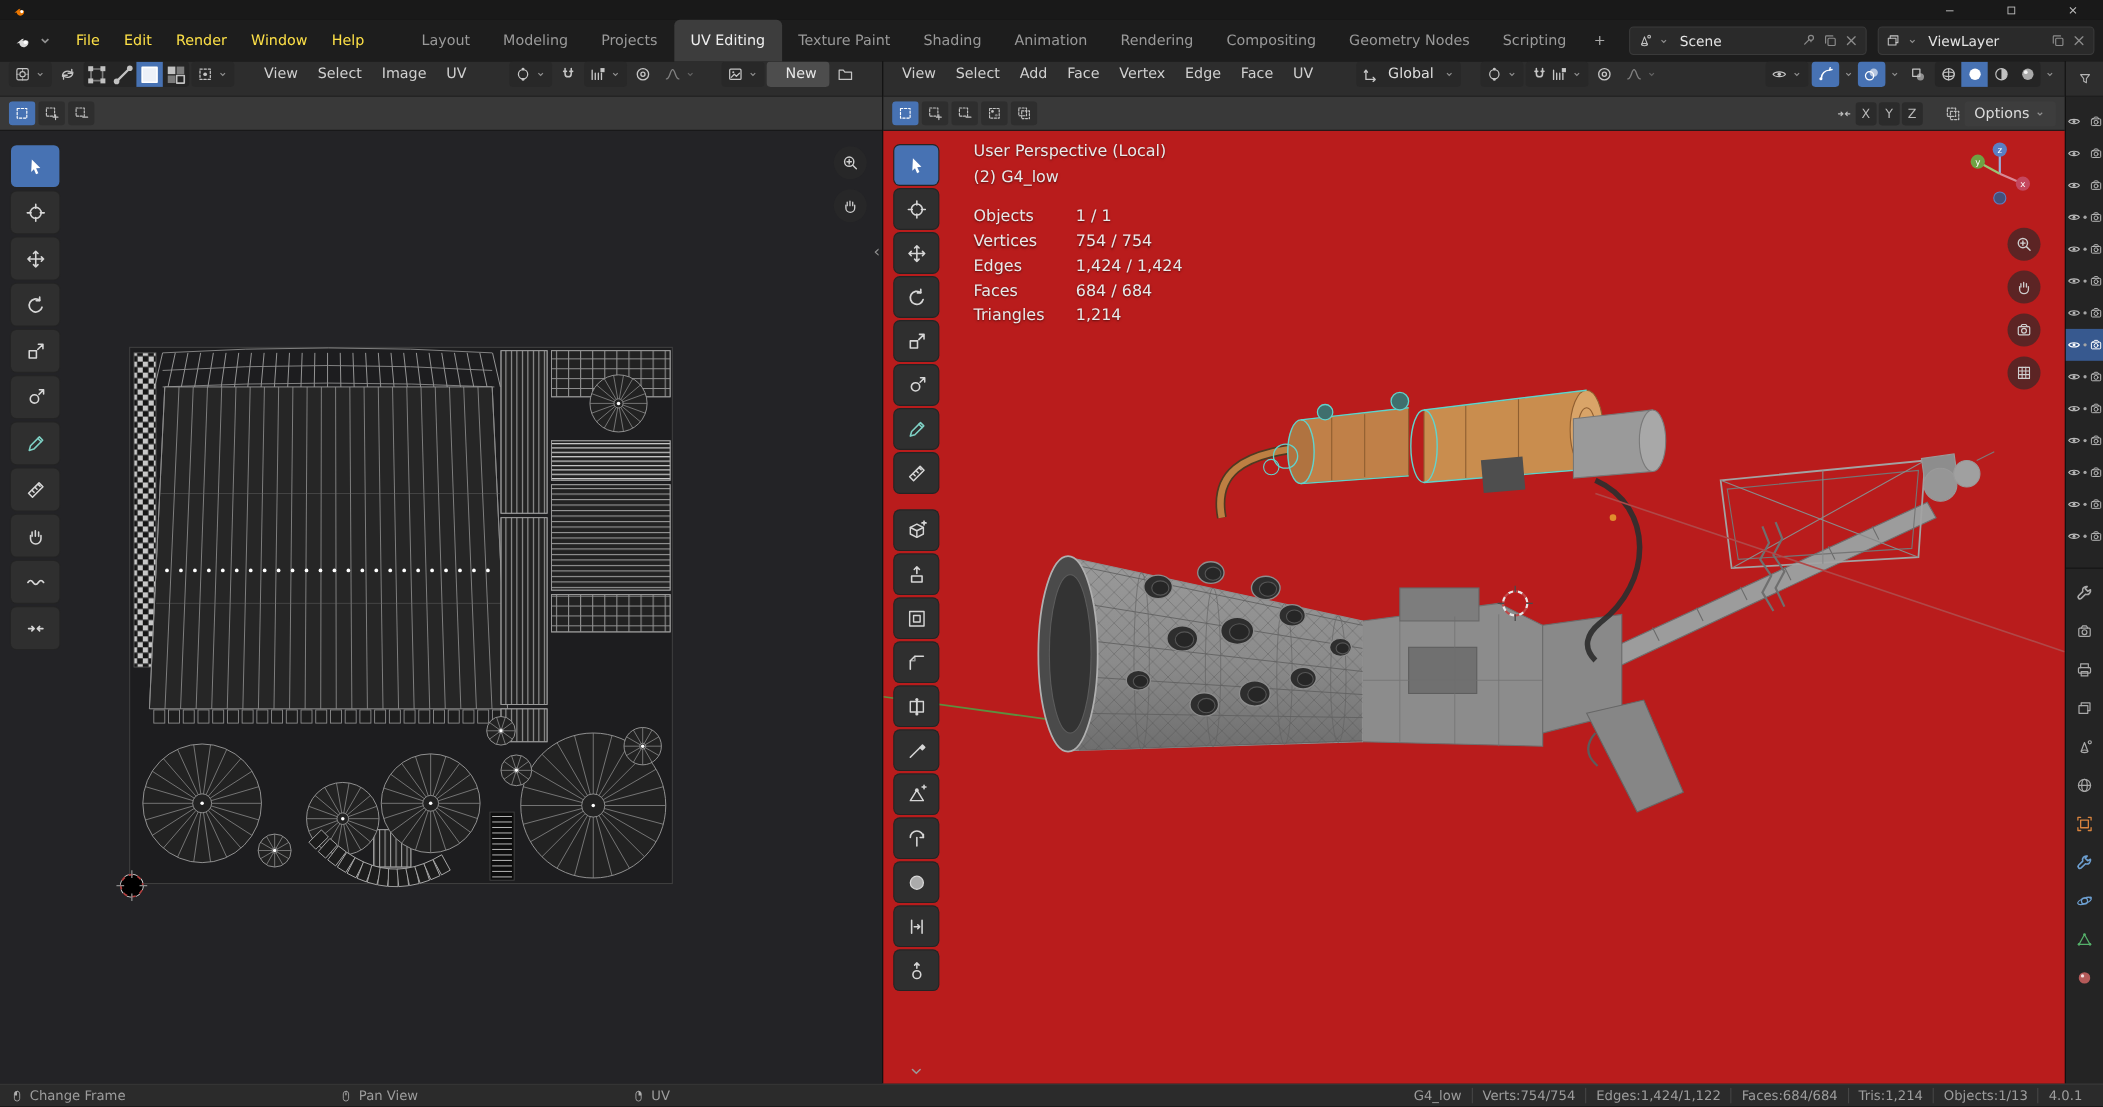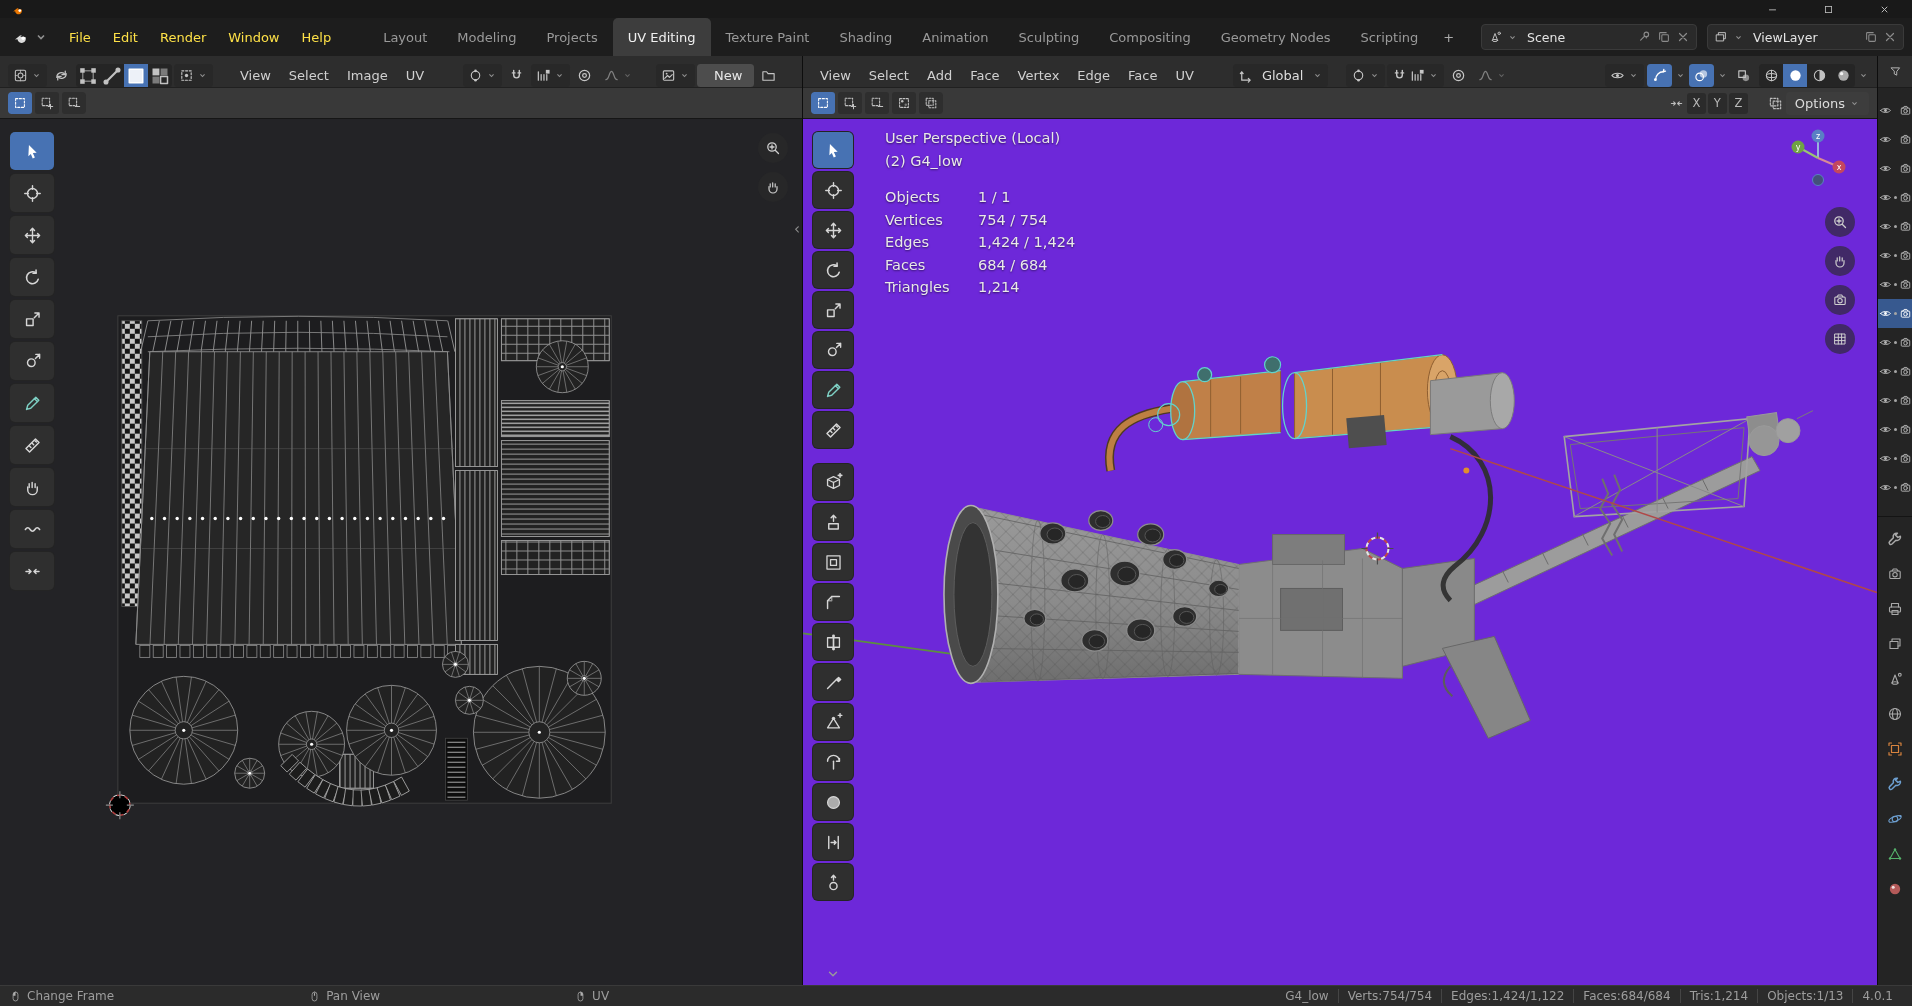--- a/index.html
+++ b/index.html
@@ -30,21 +30,21 @@
     border-radius:4px;height:26px;padding:0 6px;gap:5px}
   .id-widget .lbl{color:#e4e4e4;font-size:12.5px;padding:0 4px;min-width:110px}
   .id-widget .wic{width:14px;height:14px;color:#c3c3c3}
   .id-widget .dim{color:#8b8b8b}
 
   
   .main{flex:1;display:flex;min-height:0}
   section.editor{display:flex;flex-direction:column;min-width:0}
   .uv-editor{width:803px;border-right:1px solid #0d0d0d;flex:0 0 auto}
   .viewport{flex:1;border-right:1px solid #0d0d0d}
-  .ed-header{height:32px;background:#2d2d2d;display:flex;align-items:flex-end;padding:0 8px;gap:2px;
+  .ed-header{height:32px;background:#2d2d2d;display:flex;align-items:flex-start;padding:0 8px;gap:2px;
     border-bottom:1px solid #202020;flex:0 0 auto;white-space:nowrap;overflow:hidden}
   .ed-tools{height:31px;background:#393939;display:flex;align-items:center;padding:0 8px;gap:3px;
     border-bottom:1px solid #161616;flex:0 0 auto}
   .hbtn{display:flex;align-items:center;gap:3px;background:#282828;border-radius:3.5px;height:23px;
     padding:0 5px;color:#c5c5c5}
   .hbtn.flat{background:transparent}
   .hbtn .wic{width:15px;height:15px}
   .caret{width:11px;height:11px;color:#909090}
   .seg{display:flex;background:#252525;border-radius:3.5px;overflow:hidden}
   .seg .sbtn{width:24px;height:23px;display:flex;align-items:center;justify-content:center;color:#c2c2c2}
@@ -58,21 +58,21 @@
     border-radius:3px;color:#c2c2c2}
   .tsbtn.active{background:#4772b3;color:#fff}
   .axis-toggle{width:19px;height:21px;display:flex;align-items:center;justify-content:center;background:#2b2b2b;
     border-radius:3px;color:#b9b9b9;font-size:11.5px}
   .opts-btn{display:flex;align-items:center;gap:4px;background:#3d3d3d;border-radius:3.5px;height:23px;
     padding:0 9px;color:#dcdcdc}
 
   
   .canvas{position:relative;flex:1;min-height:0;overflow:hidden}
   .uv-canvas{background:#232326}
-  .vp-canvas{background:#6d28d9}
+  .vp-canvas{background:#b91c1c}
   .canvas>svg.scene{position:absolute;inset:0;width:100%;height:100%}
   .toolbar{position:absolute;left:10px;top:13px;display:flex;flex-direction:column;gap:4px;width:44px}
   .tool-btn{width:44px;height:38px;background:#2f2f2f;border-radius:5px;display:flex;align-items:center;
     justify-content:center;color:#d6d6d6;box-shadow:0 0 0 1px #242424}
   .viewport .toolbar{width:40px}
   .viewport .tool-btn{width:40px;height:36px}
   .tool-btn.active{background:#4772b3;color:#fff}
   .tool-btn.gap{margin-top:12px}
   .tool-btn .ic{width:19px;height:19px}
   .tool-btn.tint-teal{color:#7ed0c4}
@@ -496,21 +496,21 @@
         <div class="ws-tab">
           <span>Texture Paint</span>
         </div>
         <div class="ws-tab">
           <span>Shading</span>
         </div>
         <div class="ws-tab">
           <span>Animation</span>
         </div>
         <div class="ws-tab">
-          <span>Sculpting</span>
+          <span>Rendering</span>
         </div>
         <div class="ws-tab">
           <span>Compositing</span>
         </div>
         <div class="ws-tab">
           <span>Geometry Nodes</span>
         </div>
         <div class="ws-tab">
           <span>Scripting</span>
         </div>

